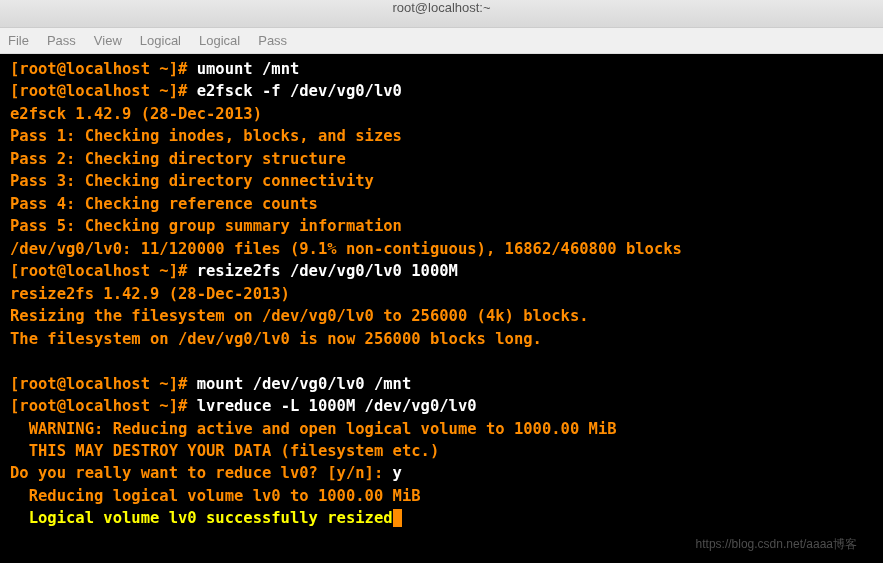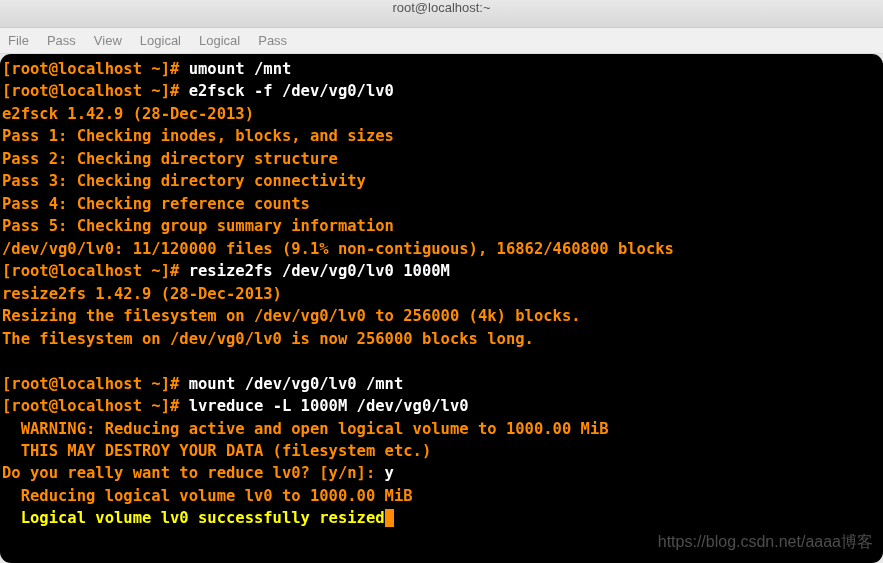--- a/index.html
+++ b/index.html
@@ -40,26 +40,25 @@
     }
     .menubar span {
       cursor: pointer;
     }
     .terminal {
       background: #000;
       color: #ff8c00;
       font-size: 15.5px;
       font-weight: bold;
       line-height: 1.45;
-      padding: 4px 2px;
+      padding: 4px 10px;
       height: calc(100% - 54px);
       overflow: hidden;
       white-space: pre;
       font-family: "DejaVu Sans Mono", "Liberation Mono", Consolas, monospace;
-      border-radius: 11px;
     }
     .prompt {
       color: #ff8c00;
     }
     .cmd {
       color: #fff;
     }
     .out {
       color: #ff8c00;
     }
@@ -69,24 +68,24 @@
     .cursor {
       background: #ff8c00;
       display: inline-block;
       width: 9px;
       height: 18px;
       vertical-align: text-bottom;
     }
     .watermark {
       position: absolute;
       bottom: 10px;
-      right: 10px;
+      right: 26px;
       color: #999;
       font-family: sans-serif;
-      font-size: 16px;
+      font-size: 12px;
       opacity: 0.5;
       pointer-events: none;
       padding-left: 7px;
     }
   </style>
 </head>
 <body>
 
 <div class="titlebar">
   <span>root@localhost:~</span>

